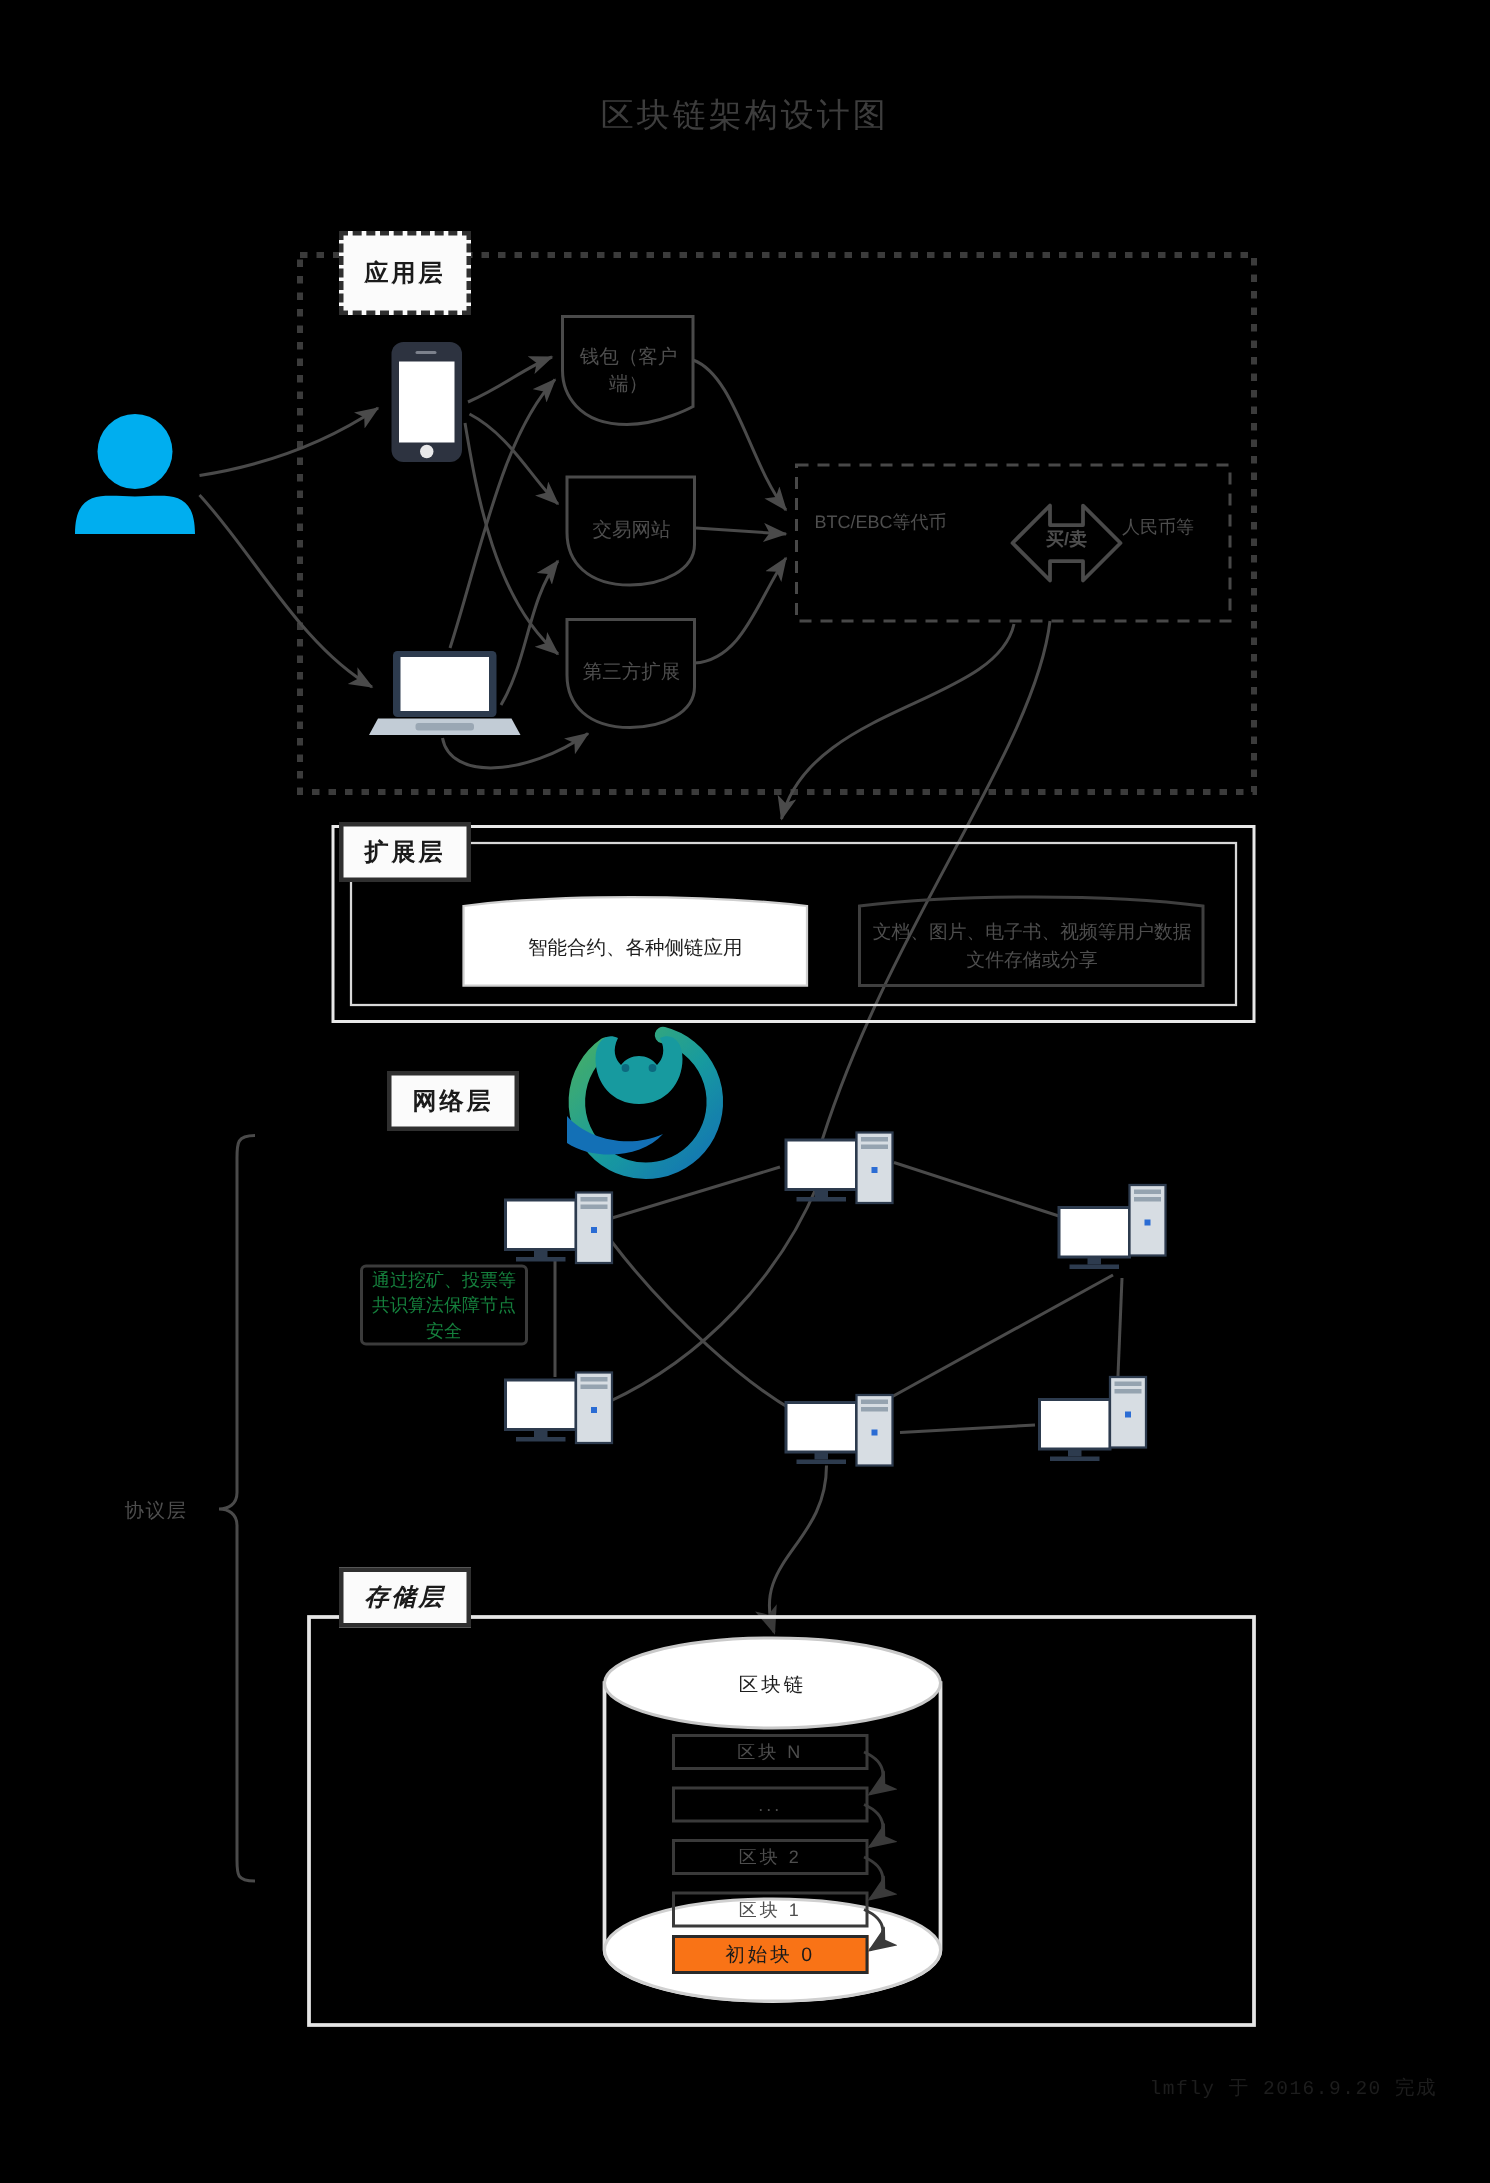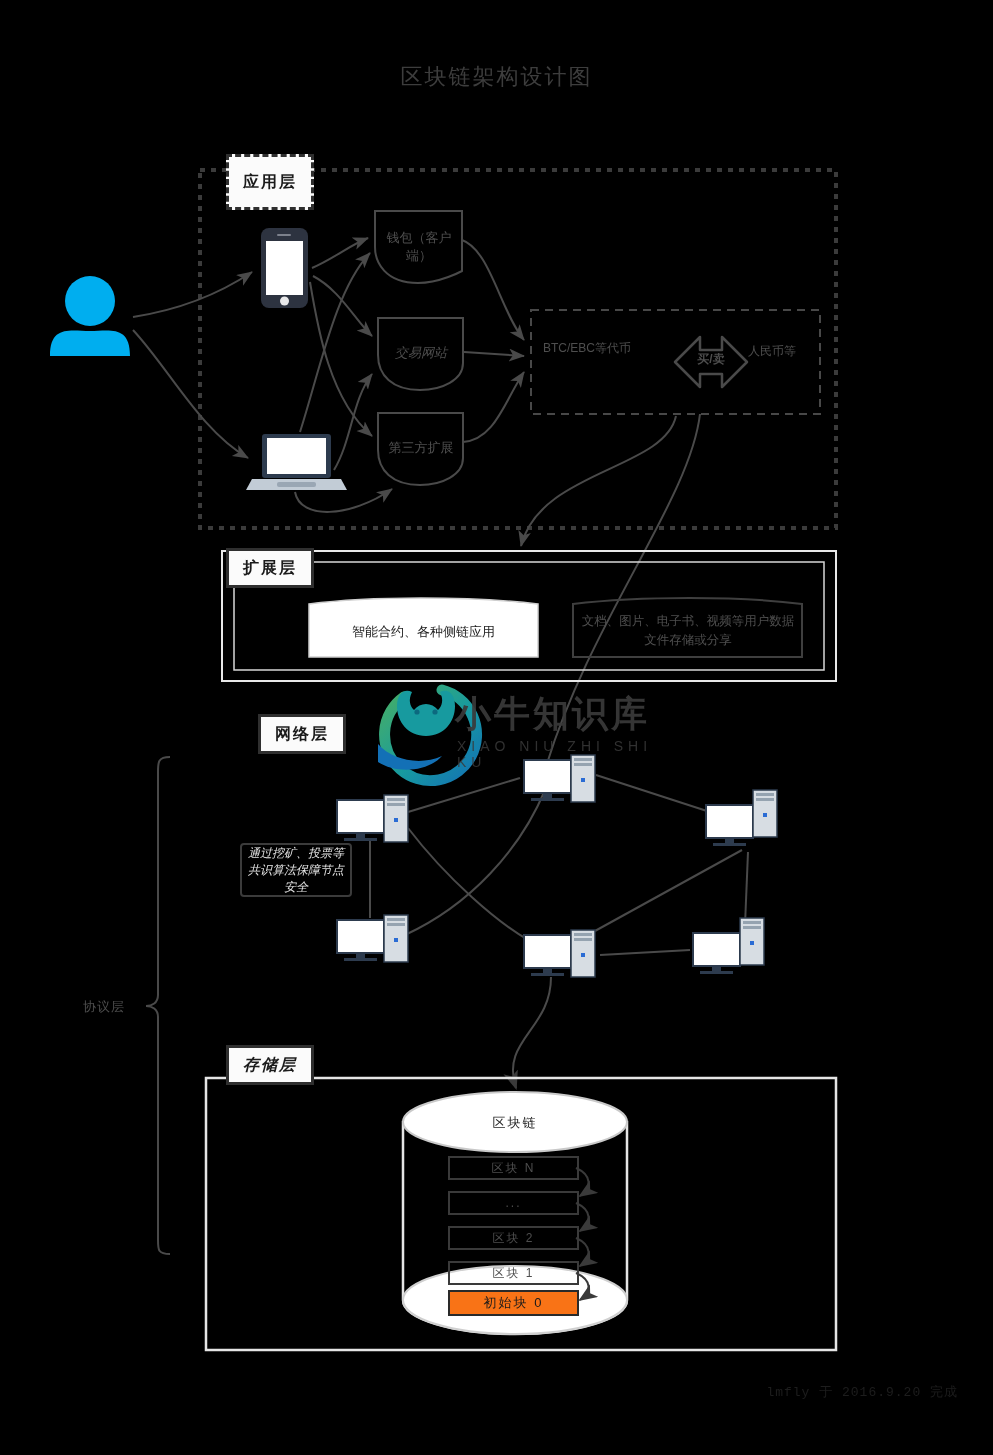--- a/index.html
+++ b/index.html
@@ -45,22 +45,22 @@
     position:absolute;box-sizing:border-box;border:2px solid #3a3a3a;
     color:#4e4e4e;font-size:12px;letter-spacing:2px;
     display:flex;align-items:center;justify-content:center;
   }
   .blockrow.genesis{background:#f97316;color:#1a1a1a;border-color:#2a2a2a;}
   .protocol-label{
     position:absolute;left:83px;top:998px;font-size:13px;color:#4e4e4e;letter-spacing:1px;
   }
   .note-box{
     position:absolute;box-sizing:border-box;border:2px solid #3b3b3b;border-radius:4px;
-    color:#e5e5e5;font-size:12px;line-height:17px;text-align:center;
-    display:flex;align-items:center;justify-content:center;padding:3px;font-style:italic;
+    color:#15803d;font-size:12px;line-height:17px;text-align:center;
+    display:flex;align-items:center;justify-content:center;padding:3px;
   }
   .exch-label{position:absolute;color:#4e4e4e;font-size:12px;line-height:17px;text-align:center;}
 </style>
 </head>
 <body>
 
 <div id="root">
 
   <div class="txt diagram-title">区块链架构设计图</div>
 
@@ -234,21 +234,21 @@
       <circle cx="435" cy="712" r="2.6" fill="#0d6f86"></circle>
     </g>
   </svg>
 
   <div class="layer-tag dashedtag" style="left:226px;top:134px;width:88px;height:56px;margin-top:20px;">应用层</div>
   <div class="layer-tag" style="left:226px;top:548px;width:88px;height:40px;">扩展层</div>
   <div class="layer-tag" style="left:226px;top:714px;width:88px;height:40px;margin-left:32px;">网络层</div>
   <div class="layer-tag" style="left:226px;top:1045px;width:88px;height:40px;font-style:italic;">存储层</div>
 
   <div class="node-label" style="left:375px;top:216px;width:88px;height:62px;padding:0 8px;">钱包（客户端）</div>
-  <div class="node-label" style="left:378px;top:323px;width:86px;height:60px;font-style:italic;">交易网站</div>
+  <div class="node-label" style="left:378px;top:323px;width:86px;height:60px;">交易网站</div>
   <div class="node-label" style="left:378px;top:418px;width:86px;height:60px;">第三方扩展</div>
 
   <div class="exch-label" style="left:541px;top:340px;width:92px;">BTC/EBC等代币</div>
   <div class="exch-label" style="left:673px;top:351px;width:76px;font-weight:bold;">买/卖</div>
   <div class="exch-label" style="left:731px;top:343px;width:82px;">人民币等</div>
 
   <div class="node-label dark-label" style="left:309px;top:606px;width:229px;height:52px;font-size:13px;">智能合约、各种侧链应用</div>
   <div class="node-label" style="left:575px;top:604px;width:226px;height:54px;font-size:12.5px;line-height:19px;padding:0 4px;">文档、图片、电子书、视频等用户数据文件存储或分享</div>
 
   <div class="note-box" style="left:240px;top:843px;width:112px;height:54px;">通过挖矿、投票等共识算法保障节点安全</div>
@@ -256,20 +256,16 @@
   <div class="protocol-label">协议层</div>
 
   <div class="node-label dark-label" style="left:435px;top:1110px;width:160px;height:26px;font-size:13px;letter-spacing:2px;">区块链</div>
 
   <div class="blockrow" style="left:448px;top:1156px;width:131px;height:24px;">区块 N</div>
   <div class="blockrow" style="left:448px;top:1191px;width:131px;height:24px;">...</div>
   <div class="blockrow" style="left:448px;top:1226px;width:131px;height:24px;">区块 2</div>
   <div class="blockrow" style="left:448px;top:1261px;width:131px;height:24px;">区块 1</div>
   <div class="blockrow genesis" style="left:448px;top:1290px;width:131px;height:26px;font-size:13px;">初始块 0</div>
 
-  <div class="wm">
-    <div class="wm-cn">小牛知识库</div>
-    <div class="wm-en">XIAO NIU ZHI SHI KU</div>
-  </div>
 
   <div class="footer-note">lmfly 于 2016.9.20 完成</div>
 
 </div>
 
 </body></html>

